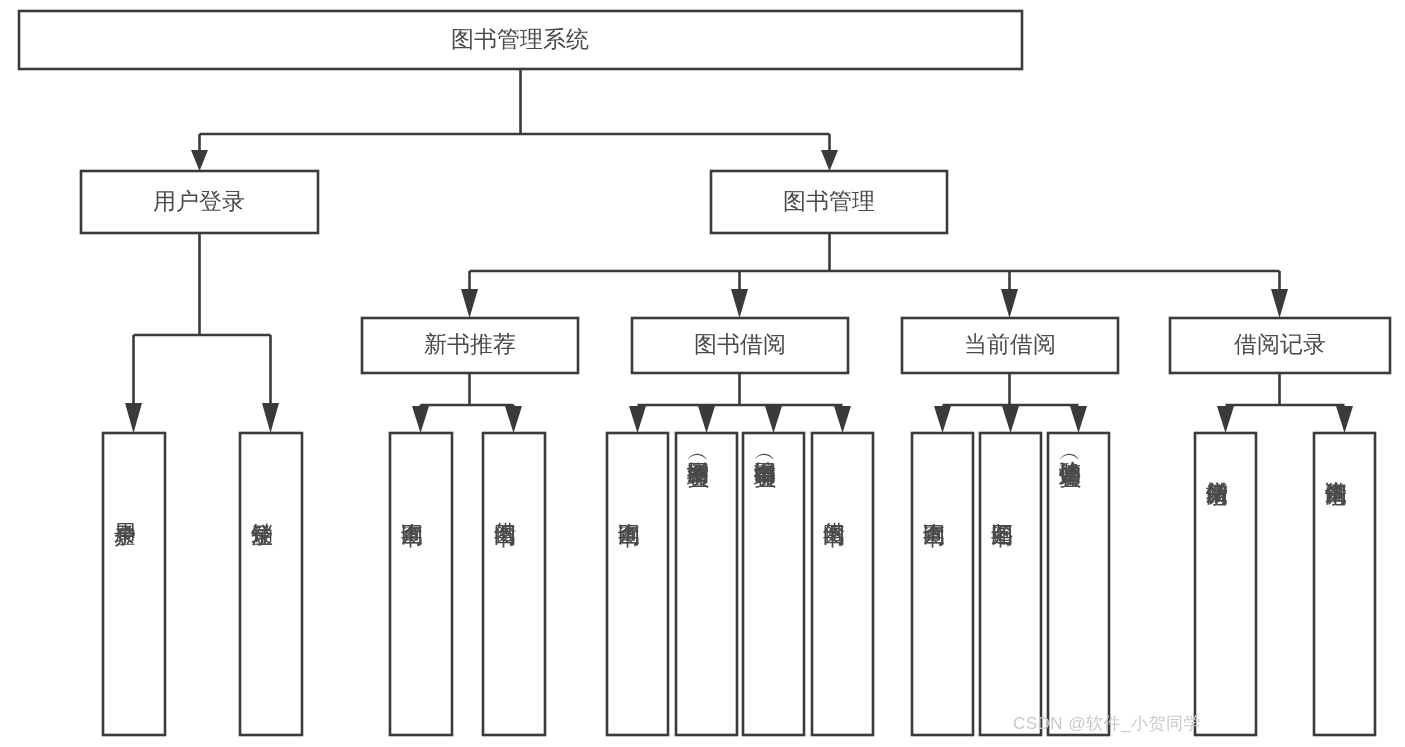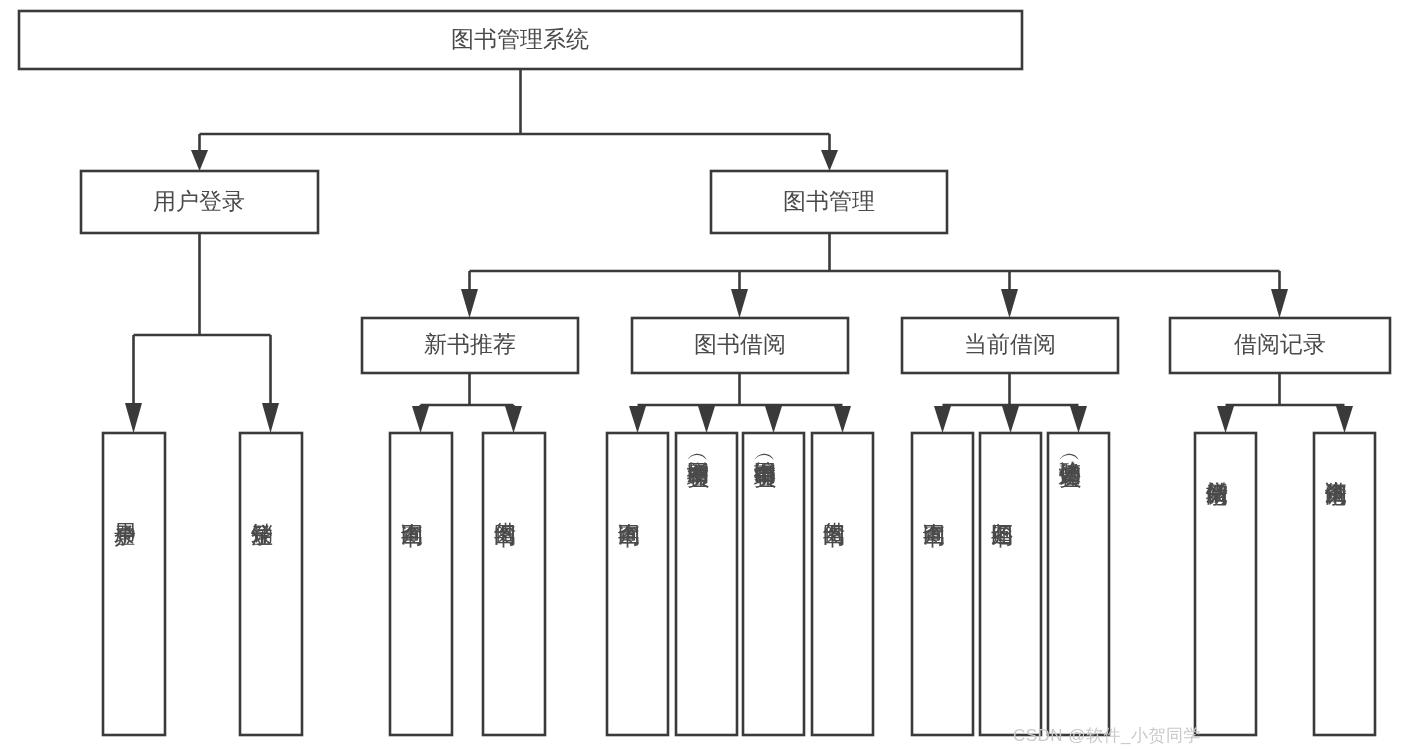--- a/index.html
+++ b/index.html
@@ -57,21 +57,21 @@
     writing-mode: vertical-rl;
     text-orientation: upright;
     letter-spacing: 1px;
     white-space: nowrap;
     text-align: left;
     pointer-events: none;
   }
   .watermark {
     position: absolute;
     right: 8px;
-    bottom: 0;
+    bottom: 12px;
     color: #c9c9c9;
     font-family: "Liberation Sans", "DejaVu Sans", sans-serif;
     font-size: 17px;
     letter-spacing: 0.5px;
     white-space: nowrap;
   }
 </style>
 </head>
 <body>
 

